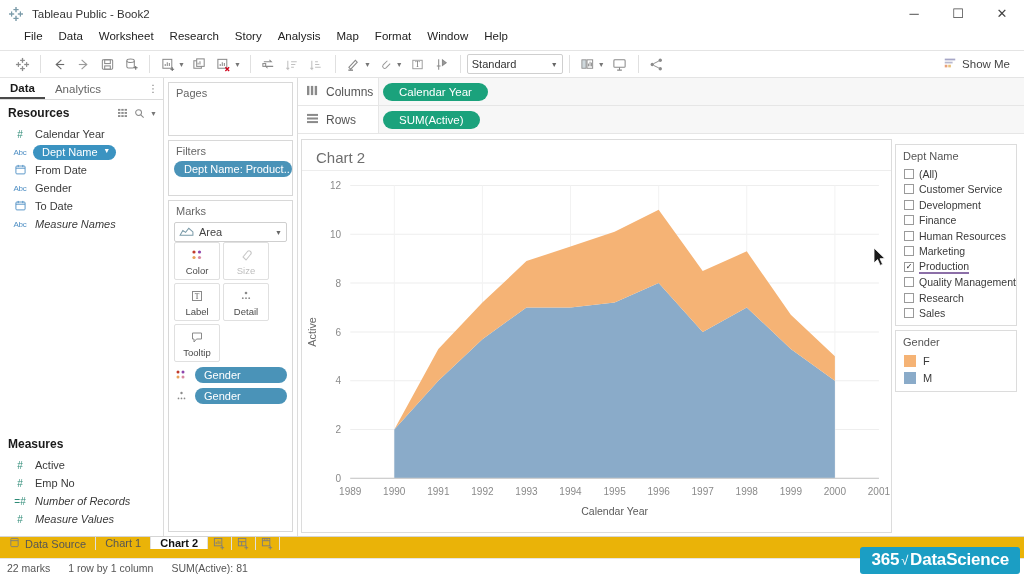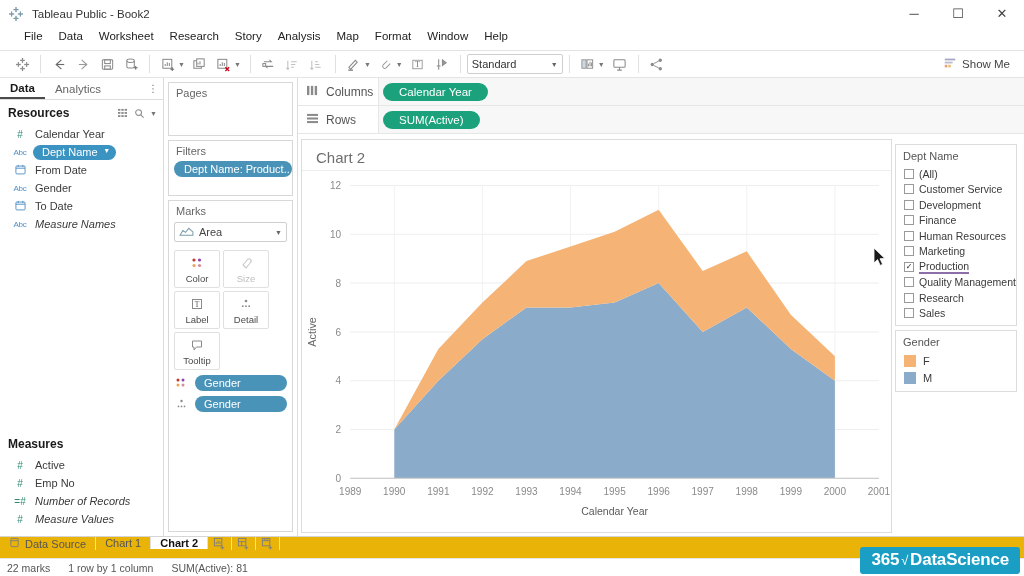--- a/index.html
+++ b/index.html
@@ -73,21 +73,21 @@
   .shelfcol { width:134px; flex:none; display:flex; flex-direction:column; gap:4px;
               background:#fff; border-right:1px solid #dcdcdc; padding:4px 4px 4px 4px; }
   .card { border:1px solid #d8d8d8; background:#fff; }
   .card .hd { font-size:11px; color:#666; padding:4px 6px 4px 7px; }
   .card.pages { height:54px; }
   .card.filters { height:56px; }
   .card.marks { flex:1; display:flex; flex-direction:column; }
   .pillblue { display:inline-block; background:#4a93b8; color:#fff; border-radius:10px;
               font-size:11px; padding:2px 10px; margin:0 5px 5px 5px; max-width:118px;
               white-space:nowrap; overflow:hidden; text-overflow:clip; }
-  .marktype { margin:1px 5px 8px 5px; height:20px; border:1px solid #cfcfcf; border-radius:2px;
+  .marktype { margin:1px 5px 0 5px; height:20px; border:1px solid #cfcfcf; border-radius:2px;
               display:flex; align-items:center; padding:0 4px; gap:5px; font-size:11px; color:#444; }
   .marktype .ar { margin-left:auto; font-size:7px; color:#666; }
   .mkgrid { display:flex; flex-wrap:wrap; gap:3px; padding:0 5px; }
   .mkbtn { width:46px; height:38px; border:1px solid #e0e0e0; background:#fff; border-radius:2px;
            display:flex; flex-direction:column; align-items:center; justify-content:center; gap:2px; }
   .mkbtn .gl { height:16px; display:flex; align-items:center; justify-content:center; }
   .mkbtn .cap { font-size:9.5px; color:#4a4a4a; }
   .mkbtn.dis .cap { color:#bdbdbd; }
   .mkrow { display:flex; align-items:center; gap:5px; padding:0 5px; margin-top:5px; }
   .mkrow .shelf-pill { flex:1; background:#4a93b8; color:#fff; border-radius:10px; font-size:11px;

